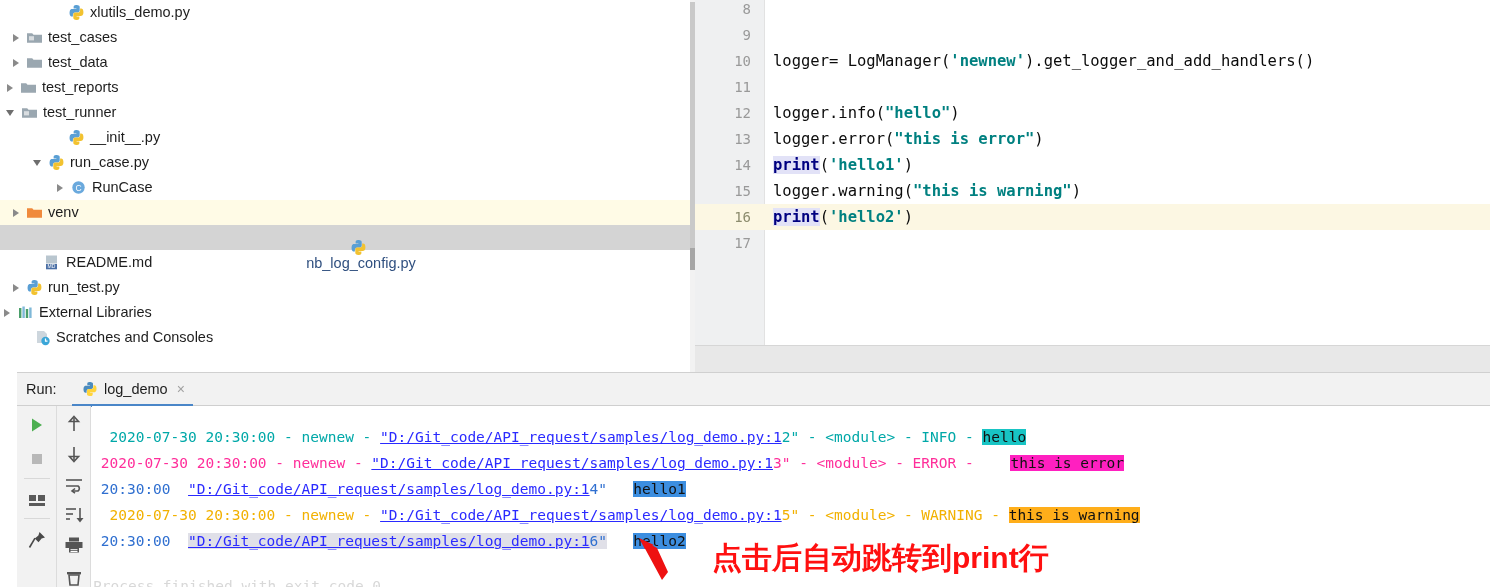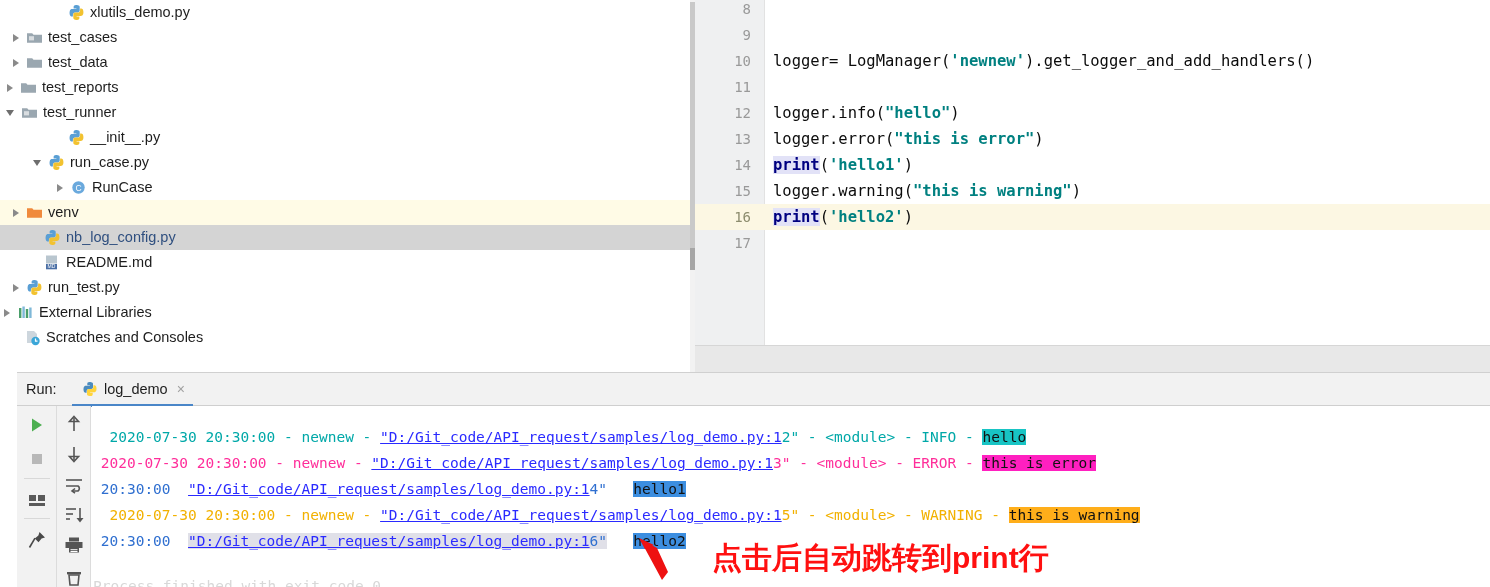--- a/index.html
+++ b/index.html
@@ -22,21 +22,21 @@
   .tree-row {
     position: relative;
     height: 25px;
     display: flex;
     align-items: center;
     font-size: 14.5px;
     color: #1d1d1d;
     white-space: nowrap;
   }
   .tree-row.hl-yellow { background: #fffbe6; }
-  .tree-row.hl-select { background: #d4d4d4; }
+  .tree-row.hl-select { background: #d4d4d4; flex-direction: column; }
   .tree-row.hl-select .tree-label { color: #2f4f7f; }
   .tree-row.hl-yellow .tree-label { color: #1d1d1d; }
 
   .arrow {
     width: 14px; height: 14px;
     flex: 0 0 14px;
     position: relative;
     margin-right: 3px;
   }
   .arrow.right::before {
@@ -190,21 +190,21 @@
     font-size: 14.5px;
     white-space: pre;
   }
   .lg-info   { color: #00a8a8; }
   .lg-error  { color: #ff2e9a; }
   .lg-warn   { color: #f2b100; }
   .lg-print  { color: #2f6fd0; }
   .lnk { color: #2a2aff; text-decoration: underline; }
   .lnk-hover { background: #e0e0e8; }
   .hl-info   { background: #18c4c4; color: #111; }
-  .hl-error  { background: #ff20c0; color: #111; }
+  .hl-error  { background: #ff20c0; color: #111; margin-left: 28px; }
   .hl-warn   { background: #ffae1a; color: #111; }
   .hl-print  { background: #3c8ee0; color: #111; }
 
   #annotation-text {
     position: absolute; left: 712px; top: 538px;
     font-size: 30px;
     font-weight: bold;
     color: #ff1010;
     white-space: nowrap;
     letter-spacing: 0px;
@@ -347,21 +347,21 @@
         <span class="ficon">
           <svg width="17" height="17" viewBox="0 0 17 17">
             <rect x="2" y="4" width="2.4" height="10" fill="#4a9f6a"></rect>
             <rect x="5.4" y="2.5" width="2.4" height="11.5" fill="#7fb8d8"></rect>
             <rect x="8.8" y="5" width="2.4" height="9" fill="#4a9f6a"></rect>
             <rect x="12.2" y="3.5" width="2.4" height="10.5" fill="#7fb8d8"></rect>
           </svg>
         </span>
         <span class="tree-label">External Libraries</span>
       </div>
-      <div class="tree-row" style="padding-left: 7px; text-align: right;">
+      <div class="tree-row" style="padding-left: 17px; text-align: right;">
         <span class="arrow none"></span>
         <span class="ficon">
           <svg width="17" height="17" viewBox="0 0 17 17">
             <path d="M3 2 h7 l3 3 v9 H3 Z" fill="#cdd6dd"></path>
             <circle cx="11.5" cy="12" r="4.2" fill="#3aa6d8"></circle>
             <path d="M11.5 9.5 v2.7 h2" stroke="#fff" stroke-width="1.2" fill="none"></path>
           </svg>
         </span>
         <span class="tree-label">Scratches and Consoles</span>
       </div>

